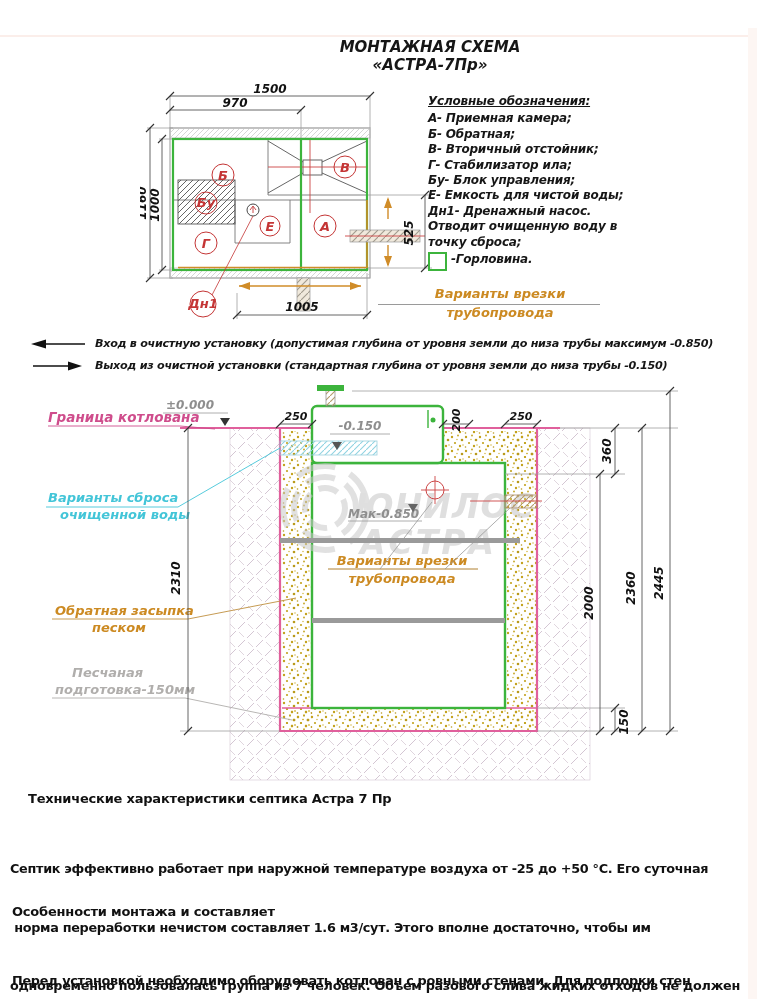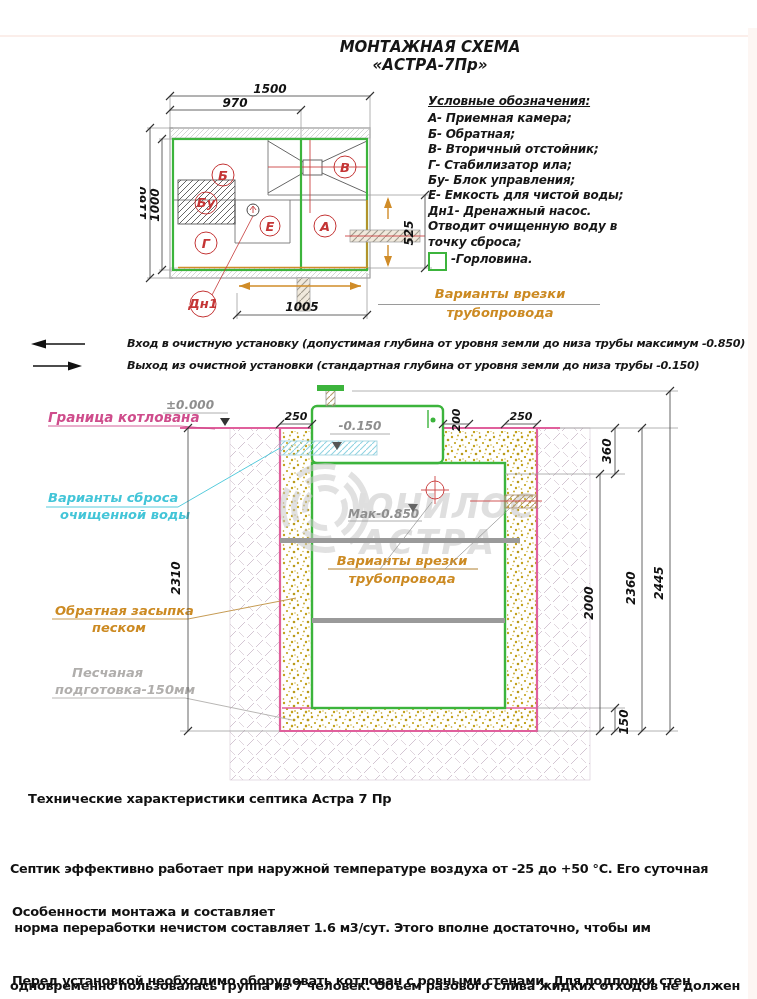--- a/index.html
+++ b/index.html
@@ -18,21 +18,21 @@
   .legend .gorl{display:flex;align-items:flex-start;margin-top:2px;}
   .legend .sq{display:inline-block;width:15px;height:15px;border:2.4px solid #3cb43c;margin-right:4px;}
 
   .pipe-note{position:absolute;left:400px;top:258px;width:200px;text-align:center;color:#cc8a22;
              font-style:italic;font-weight:bold;font-size:13px;line-height:15px;}
   .leader-hline{position:absolute;left:378px;top:276px;width:222px;height:1px;background:#9a9a9a;}
   .pipe-note .l2{margin-top:4px;}
 
   .arrow-note{position:absolute;left:30px;display:flex;align-items:center;
               font-style:italic;font-weight:bold;font-size:11.2px;letter-spacing:-0.3px;
-              white-space:nowrap;color:#161616;gap:32px;}
+              white-space:nowrap;color:#161616;}
   .arrow-note svg{margin-right:10px;flex:0 0 auto;}
 
   .specs-hd{position:absolute;left:28px;top:763px;font-weight:bold;font-size:13px;letter-spacing:-0.2px;}
   .specs-body{position:absolute;left:10px;top:792px;width:744px;font-weight:bold;font-size:12.8px;
               line-height:19.5px;letter-spacing:-0.3px;white-space:pre;}
   .install-hd{position:absolute;left:12px;top:876px;font-weight:bold;font-size:13px;letter-spacing:-0.2px;}
   .install-body{position:absolute;left:12px;top:904px;width:744px;font-weight:bold;font-size:12.8px;
                 line-height:19.5px;letter-spacing:-0.3px;white-space:pre;}
 
   svg text{font-family:"DejaVu Sans",sans-serif;font-style:italic;font-weight:bold;}

